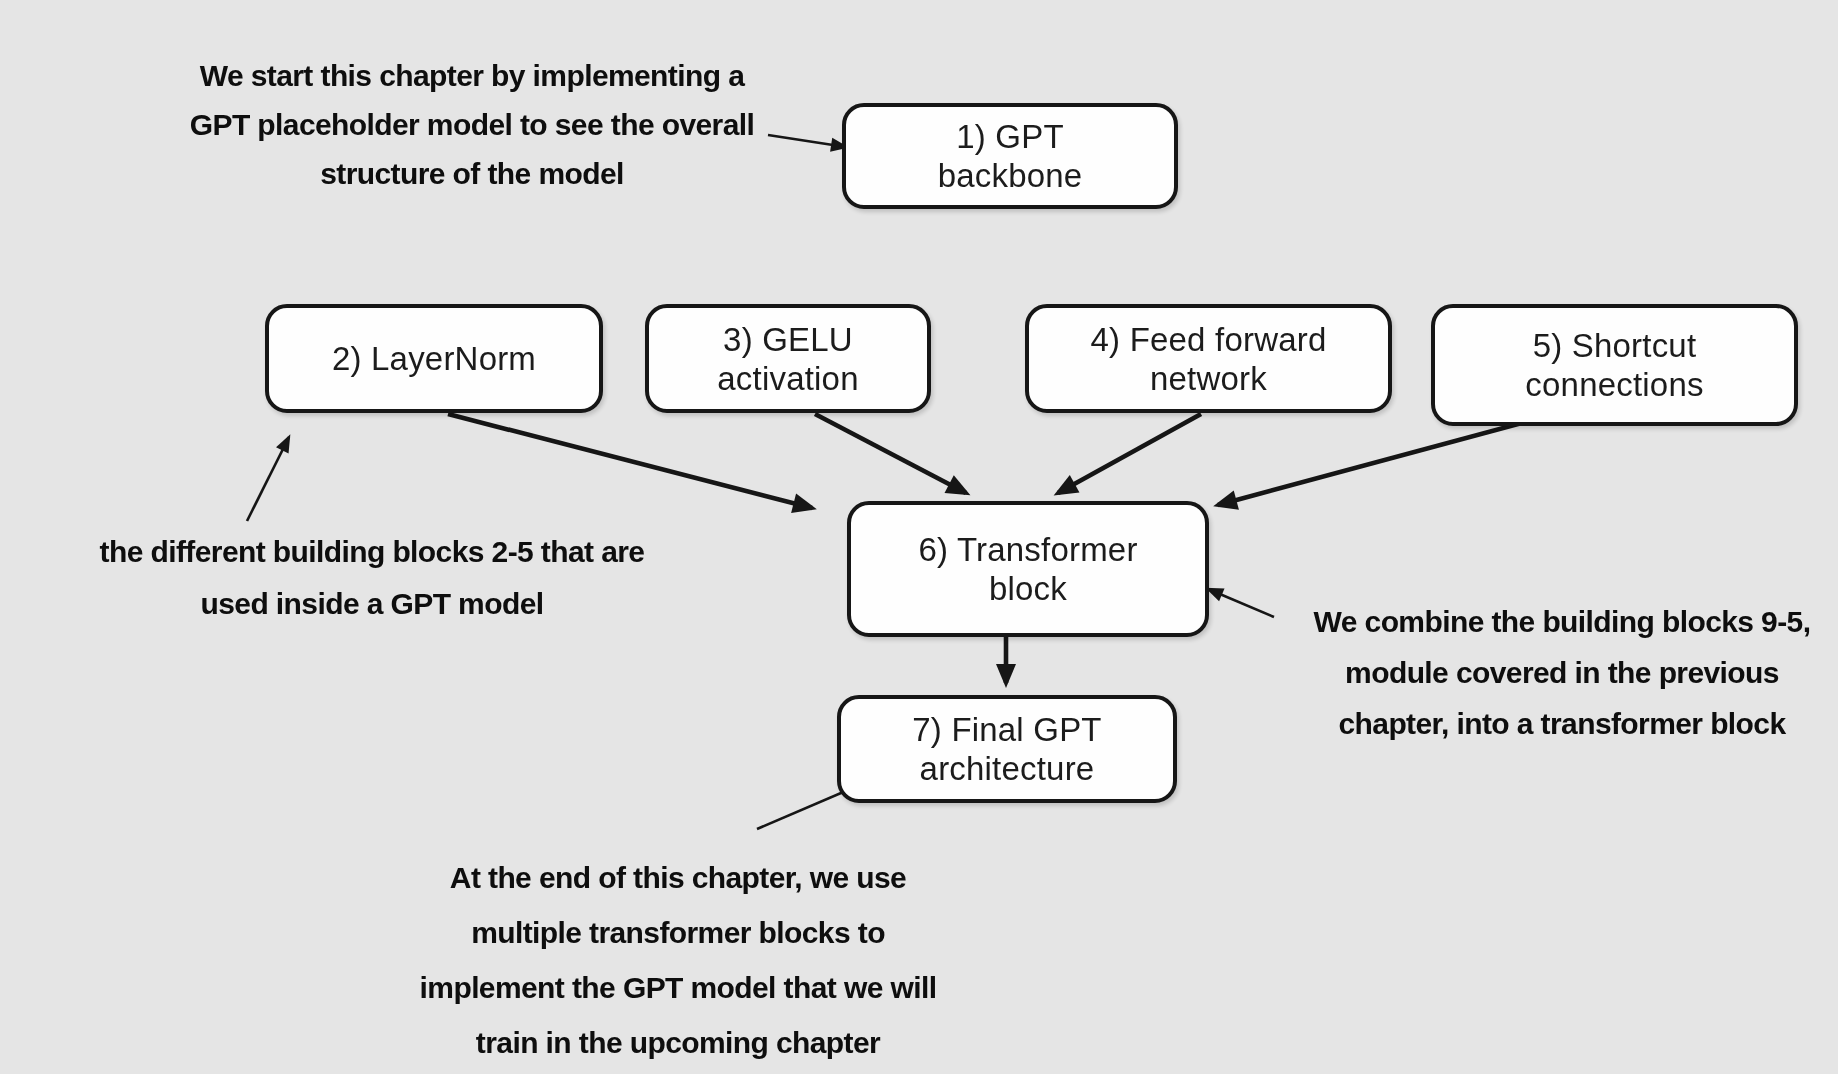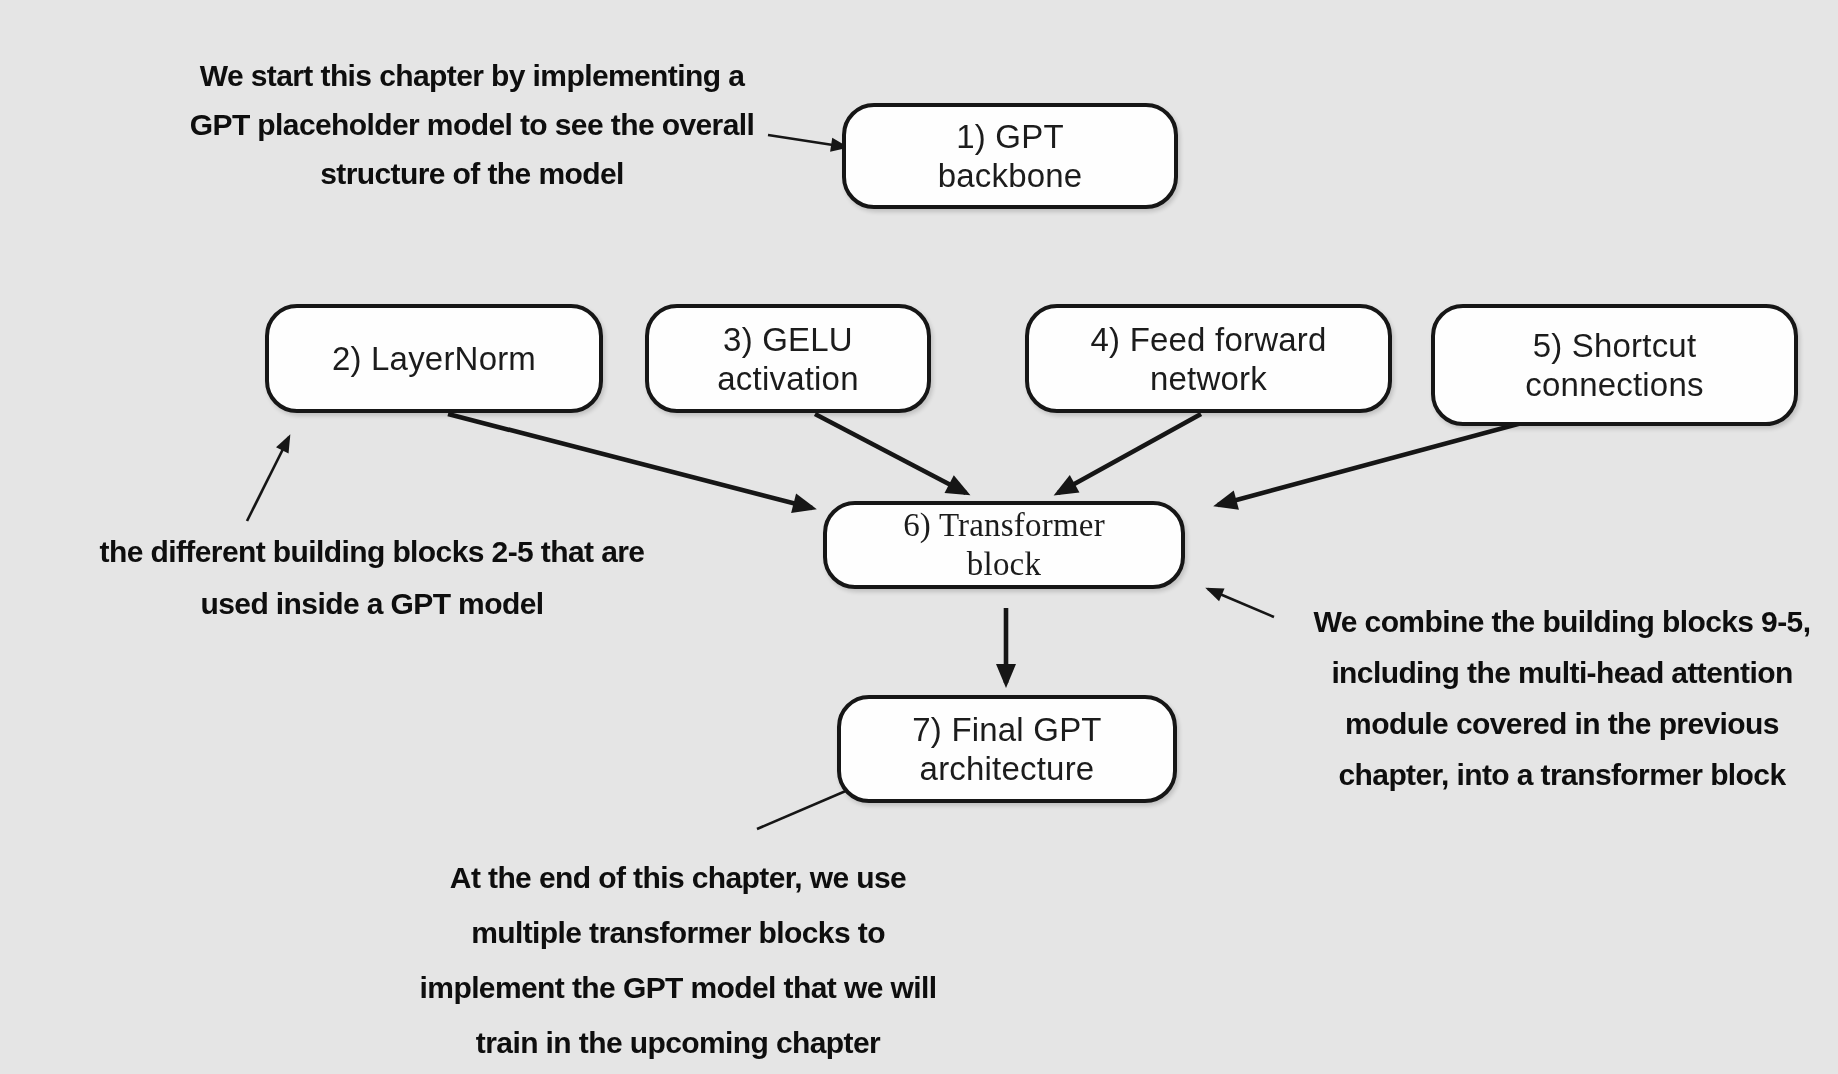--- a/index.html
+++ b/index.html
@@ -18,21 +18,21 @@
     position: absolute; left: 0; top: 0;
     width: 1838px; height: 1074px;
   }
   .arrow-layer line { stroke: #161616; }
   .arrow-layer .thin  { stroke-width: 2.6px; }
   .arrow-layer .thick { stroke-width: 4.6px; }
   .node {
     position: absolute;
     box-sizing: border-box;
     border: 4px solid #161616;
-    border-radius: 32px;
+    border-radius: 22px;
     background: #fefefe;
     box-shadow: 2px 3px 4px rgba(0,0,0,0.16);
     display: flex;
     flex-direction: column;
     align-items: center;
     justify-content: center;
     text-align: center;
     font-size: 33px;
     line-height: 39px;
     color: #1c1c1c;
@@ -49,21 +49,21 @@
   .ann-intro   { left: 152px;  top: 51px;  width: 640px; line-height: 49px; }
   .ann-blocks  { left: 72px;   top: 526px; width: 600px; line-height: 52px; }
   .ann-combine { left: 1288px; top: 596px; width: 548px; line-height: 51px; }
   .ann-final   { left: 398px;  top: 850px; width: 560px; line-height: 55px; }
 
   .node-gpt-backbone      { left: 842px;  top: 103px; width: 336px; height: 106px; }
   .node-layernorm         { left: 265px;  top: 304px; width: 338px; height: 109px; }
   .node-gelu              { left: 645px;  top: 304px; width: 286px; height: 109px; }
   .node-feed-forward      { left: 1025px; top: 304px; width: 367px; height: 109px; }
   .node-shortcut          { left: 1431px; top: 304px; width: 367px; height: 122px; }
-  .node-transformer-block { left: 823px;  top: 501px; width: 362px; height: 88px; font-family: Liberation Serif, serif; }
+  .node-transformer-block { left: 847px;  top: 501px; width: 362px; height: 136px; }
   .node-final-gpt         { left: 837px;  top: 695px; width: 340px; height: 108px; }
 </style>
 </head>
 <body>
 
 <div class="canvas">
 
   <svg class="arrow-layer" viewBox="0 0 1838 1074" xmlns="http://www.w3.org/2000/svg">
     <defs>
       <marker id="mthin" markerUnits="userSpaceOnUse" markerWidth="20" markerHeight="16" refX="16" refY="8" orient="auto">
@@ -90,21 +90,20 @@
     <div>structure of the model</div>
   </div>
 
   <div class="ann ann-blocks">
     <div>the different building blocks 2-5 that are</div>
     <div>used inside a GPT model</div>
   </div>
 
   <div class="ann ann-combine">
     <div>We combine the building blocks 9-5,</div>
-    <div>including the multi-head attention</div>
     <div>module covered in the previous</div>
     <div>chapter, into a transformer block</div>
   </div>
 
   <div class="ann ann-final">
     <div>At the end of this chapter, we use</div>
     <div>multiple transformer blocks to</div>
     <div>implement the GPT model that we will</div>
     <div>train in the upcoming chapter</div>
   </div>

